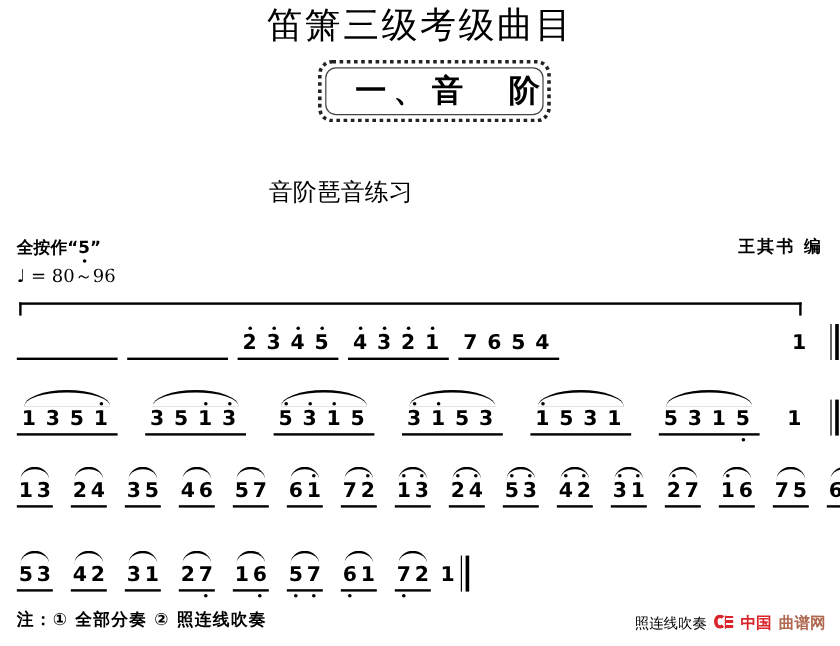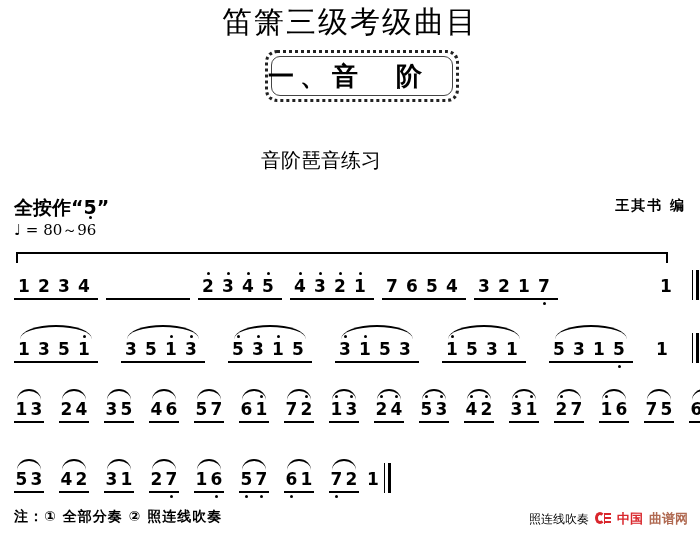--- a/index.html
+++ b/index.html
@@ -1,22 +1,22 @@
 <!DOCTYPE html>
 <html><head>
 <meta charset="utf-8">
 <style>
   html,body{margin:0;padding:0;background:#fff;}
   body{width:700px;height:538px;position:relative;overflow:hidden;font-family:"DejaVu Sans","Liberation Sans",sans-serif;color:#000;}
   .title{position:absolute;left:0;top:4px;width:700px;text-align:center;font-family:"DejaVu Serif","Liberation Serif",serif;font-size:30px;letter-spacing:2px;line-height:36px;}
   .section-box{position:absolute;left:265px;top:50px;width:194px;height:52px;border:3px dotted #222;border-radius:12px;box-sizing:border-box;}
   .section-box::before{content:"";position:absolute;left:3px;top:3px;right:3px;bottom:3px;border:1px solid #444;border-radius:9px;}
-  .section-title{position:absolute;left:0;top:0;width:100%;text-align:left;font-weight:bold;font-size:26px;line-height:46px;letter-spacing:6px;}
-  .subtitle{position:absolute;left:0;top:146px;width:568px;text-align:center;font-size:20px;line-height:28px;padding-left:37px;}
-  .key{position:absolute;left:14px;top:198px;font-size:19px;font-weight:bold;line-height:18px;}
+  .section-title{position:absolute;left:0;top:0;width:100%;text-align:right;font-weight:bold;font-size:26px;line-height:46px;letter-spacing:6px;}
+  .subtitle{position:absolute;left:0;top:146px;width:568px;text-align:center;font-size:20px;line-height:28px;}
+  .key{position:absolute;left:14px;top:198px;font-size:14px;font-weight:bold;line-height:18px;}
   .key .dotbelow{position:relative;display:inline-block;}
   .key .dotbelow::after{content:"";position:absolute;left:50%;bottom:-3px;width:3px;height:3px;margin-left:-1.5px;background:#000;border-radius:50%;}
   .tempo{position:absolute;left:14px;top:220px;font-size:15px;line-height:20px;font-family:"DejaVu Serif","Liberation Serif",serif;}
   .arranger{position:absolute;right:14px;top:197px;font-size:14px;font-weight:bold;letter-spacing:2px;}
   .repeat-bracket{position:absolute;left:16px;top:252px;width:648px;height:9px;border-top:2px solid #000;border-left:2px solid #000;border-right:2px solid #000;}
   .row{position:absolute;left:14px;height:50px;}
   .group{position:absolute;top:0;height:50px;}
   .slur{position:absolute;border-top:2px solid #000;border-radius:50% 50% 0 0 / 100% 100% 0 0;height:10px;}
   .notes{position:absolute;left:0;top:14px;white-space:nowrap;}
   .n{position:relative;display:inline-block;font-weight:bold;font-size:17px;line-height:20px;text-align:center;}
@@ -53,40 +53,35 @@
   <span>= 80～96</span>
 </div>
 
 <div class="arranger">王其书 编</div>
 
 <div class="repeat-bracket"></div>
 
 <div id="score">
     <div class="row" style="top: 262px; width: 686px;">
       <div class="group" style="left: 0px; width: 84px;">
-        <div class="notes"><span class="n" style="width: 20px;">1</span><span class="n" style="width: 20px;">2</span><span class="n" style="width: 20px;">3</span><span class="n" style="width: 20px;">4</span></div>
         <div class="uline"></div>
       </div>
       <div class="group" style="left: 92px; width: 84px;">
         <div class="uline"></div>
       </div>
       <div class="group" style="left: 184px; width: 84px;">
         <div class="notes"><span class="n hi" style="width: 20px;">2</span><span class="n hi" style="width: 20px;">3</span><span class="n hi" style="width: 20px;">4</span><span class="n hi" style="width: 20px;">5</span></div>
         <div class="uline"></div>
       </div>
       <div class="group" style="left: 276px; width: 84px;">
         <div class="notes"><span class="n hi" style="width: 20px;">4</span><span class="n hi" style="width: 20px;">3</span><span class="n hi" style="width: 20px;">2</span><span class="n hi" style="width: 20px;">1</span></div>
         <div class="uline"></div>
       </div>
       <div class="group" style="left: 368px; width: 84px;">
         <div class="notes"><span class="n" style="width: 20px;">7</span><span class="n" style="width: 20px;">6</span><span class="n" style="width: 20px;">5</span><span class="n" style="width: 20px;">4</span></div>
-        <div class="uline"></div>
-      </div>
-      <div class="group" style="left: 460px; width: 84px;">
-        <div class="notes"><span class="n" style="width: 20px;">3</span><span class="n" style="width: 20px;">2</span><span class="n" style="width: 20px;">1</span><span class="n lo" style="width: 20px;">7</span></div>
         <div class="uline"></div>
       </div>
       <div class="single" style="left: 646px; top: 14px;">1</div>
       <div class="barline-final" style="left: 678px; top: 8px; height: 30px;"></div>
     </div>
     <div class="row" style="top: 325px; width: 686px;">
       <div class="group" style="left: 0px; width: 84px;">
         <div class="slur" style="left: 6px; width: 72px; top: 0px; height: 12px;"></div>
         <div class="notes"><span class="n" style="width: 20px;">1</span><span class="n" style="width: 20px;">3</span><span class="n" style="width: 20px;">5</span><span class="n hi" style="width: 20px;">1</span></div>
         <div class="uline"></div>

